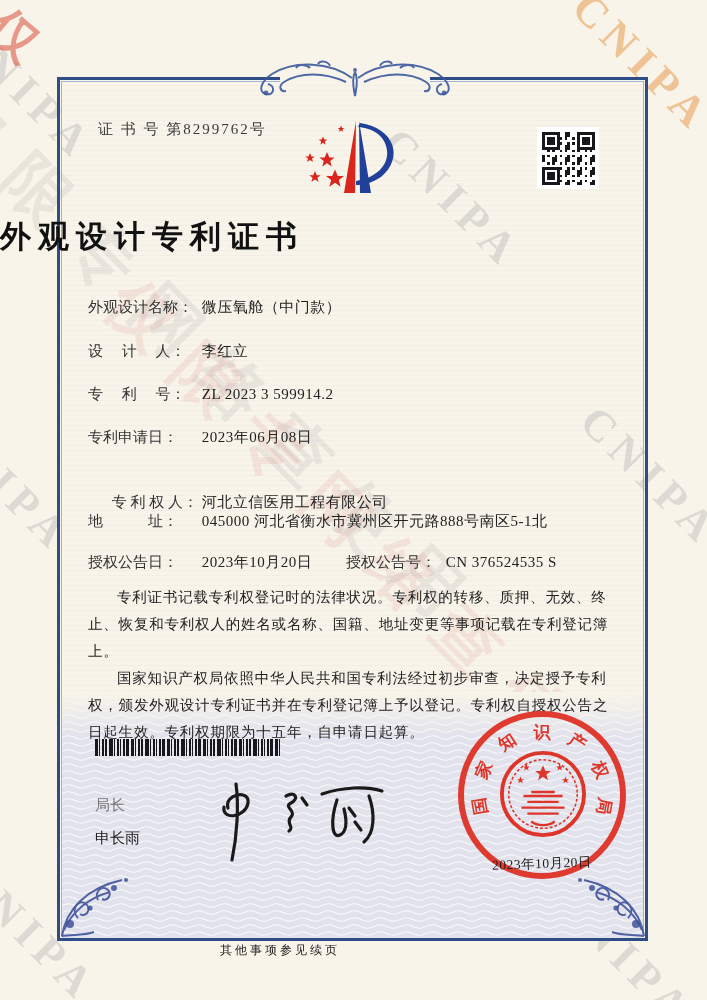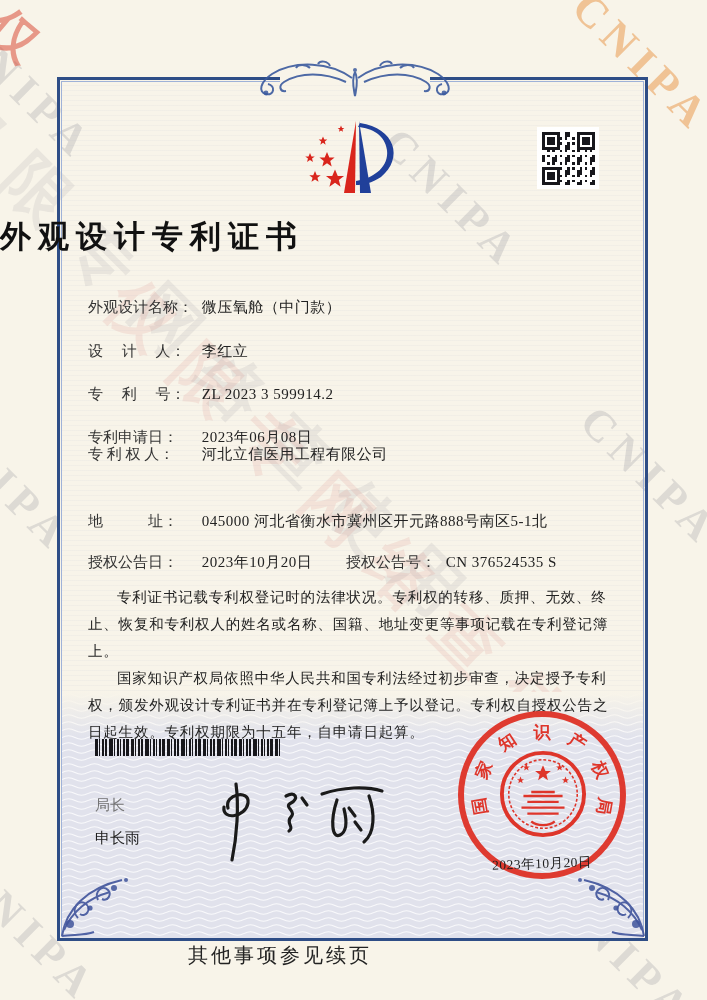--- a/index.html
+++ b/index.html
@@ -49,21 +49,21 @@
   .director-label{position:absolute;left:95px;top:796px;font-size:15px;font-family:"Liberation Sans","DejaVu Sans",sans-serif;color:#737373;}
   .director-name{position:absolute;left:95px;top:829px;font-size:15px;font-family:"Liberation Sans","DejaVu Sans",sans-serif;color:#1c1c1c;}
   .signature{position:absolute;left:198px;top:776px;width:195px;height:88px;}
   
   .seal{position:absolute;left:458px;top:711px;width:168px;height:168px;border:6px solid rgba(221,43,32,.92);border-radius:50%;}
   .seal-char{position:absolute;font-size:17px;font-weight:bold;color:rgba(221,43,32,.95);font-family:"Liberation Serif",serif;}
   .seal-emblem{position:absolute;left:34px;top:32px;width:90px;height:90px;}
   .seal-date{position:absolute;left:0;right:0;top:138px;text-align:center;font-size:13.5px;color:#1e1e1e;letter-spacing:.5px;transform:rotate(-2deg);}
   
   .page-note{position:absolute;left:0;top:908px;width:707px;text-align:center;font-size:13px;color:#3c3c3c;letter-spacing:1px;}
-  .cont-note{position:absolute;left:0;top:942px;width:560px;text-align:center;font-size:20px;color:#222;letter-spacing:3px;}
+  .cont-note{position:absolute;left:0;top:942px;width:560px;text-align:center;font-size:12px;color:#222;letter-spacing:3px;}
   .ornament-top{position:absolute;left:250px;top:54px;width:210px;height:48px;z-index:4;}
   .corner-orn{position:absolute;width:80px;height:74px;z-index:4;}
   .corner-orn.left{left:58px;top:866px;}
   .corner-orn.right{left:568px;top:866px;transform:scaleX(-1);}
   svg{display:block;}
 </style>
 </head>
 <body>
 
 <div class="page">
@@ -139,20 +139,21 @@
     <g fill="#40549c" opacity=".85">
       <circle cx="12" cy="58" r="4"></circle>
         <circle cx="32" cy="42" r="2.6"></circle>
         <circle cx="56" cy="22" r="3"></circle>
         <circle cx="68" cy="14" r="2"></circle>
     </g>
   </svg>
 
   <div class="content">
 
+    <div class="cert-no">证 书 号 第8299762号</div>
 
     <svg class="logo" viewBox="0 0 110 82">
       <defs>
         <path id="st" d="M0,-10 L2.94,-3.09 L9.51,-3.09 L4.05,1.18 L5.88,8.09 L0,4 L-5.88,8.09 L-4.05,1.18 L-9.51,-3.09 L-2.94,-3.09 Z"></path>
       </defs>
       <g fill="#d9251c">
         <use href="#st" transform="translate(41,13) scale(0.35)"></use>
         <use href="#st" transform="translate(23,25) scale(0.45)"></use>
         <use href="#st" transform="translate(10,42) scale(0.5)"></use>
         <use href="#st" transform="translate(27,44) scale(0.8)"></use>
@@ -624,21 +625,21 @@
         <span class="fvalue">李红立</span>
       </div>
       <div class="frow" style="top:385px;">
         <span class="flabel">专　 利　 号：</span>
         <span class="fvalue">ZL 2023 3 599914.2</span>
       </div>
       <div class="frow" style="top:428px;">
         <span class="flabel">专利申请日：</span>
         <span class="fvalue">2023年06月08日</span>
       </div>
-      <div class="frow" style="top:445px;">
+      <div class="frow" style="top:493px;text-align:right;">
         <span class="flabel">专 利 权 人：</span>
         <span class="fvalue">河北立信医用工程有限公司</span>
       </div>
       <div class="frow" style="top:512px;">
         <span class="flabel">地　　　址：</span>
         <span class="fvalue">045000 河北省衡水市冀州区开元路888号南区5-1北</span>
       </div>
       <div class="frow" style="top:553px;">
         <span class="flabel">授权公告日：</span>
         <span class="fvalue">2023年10月20日</span>

